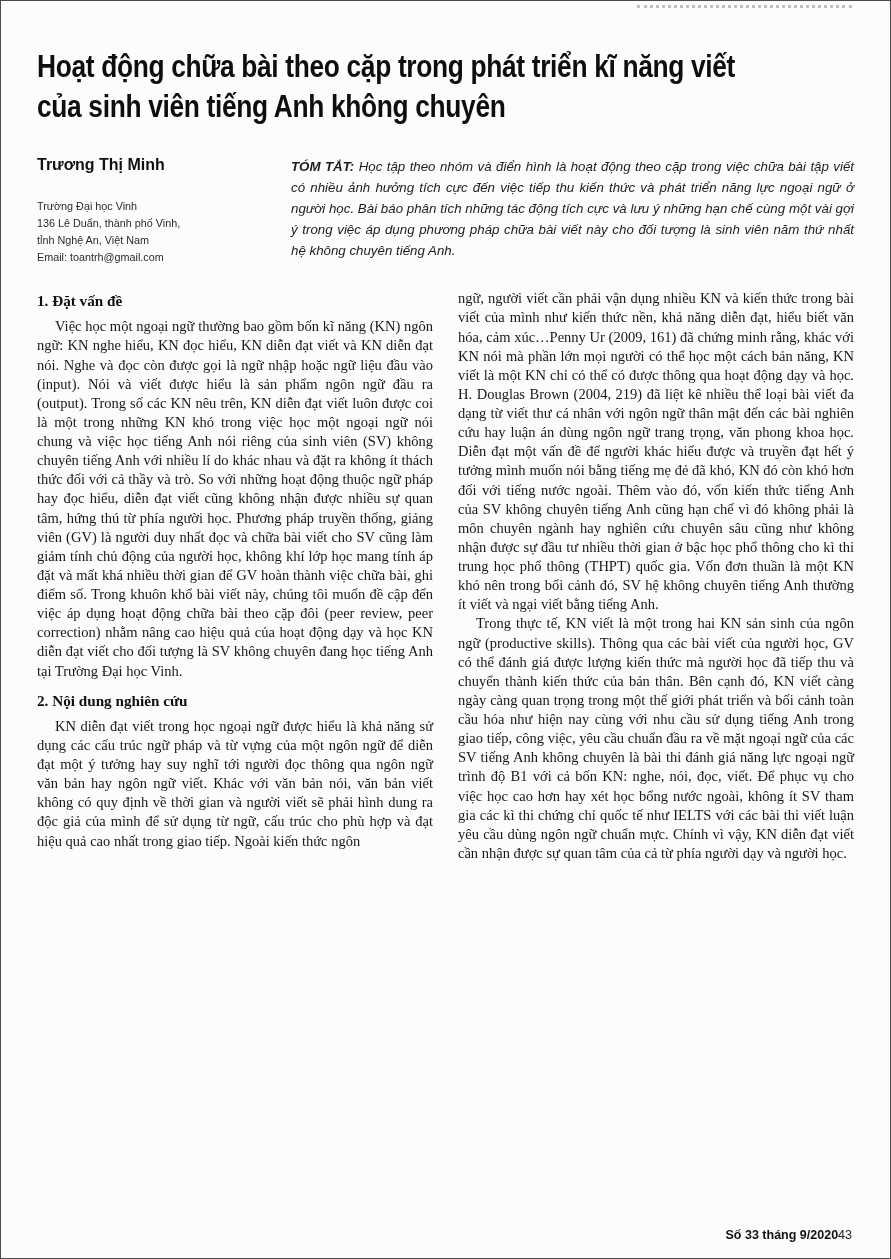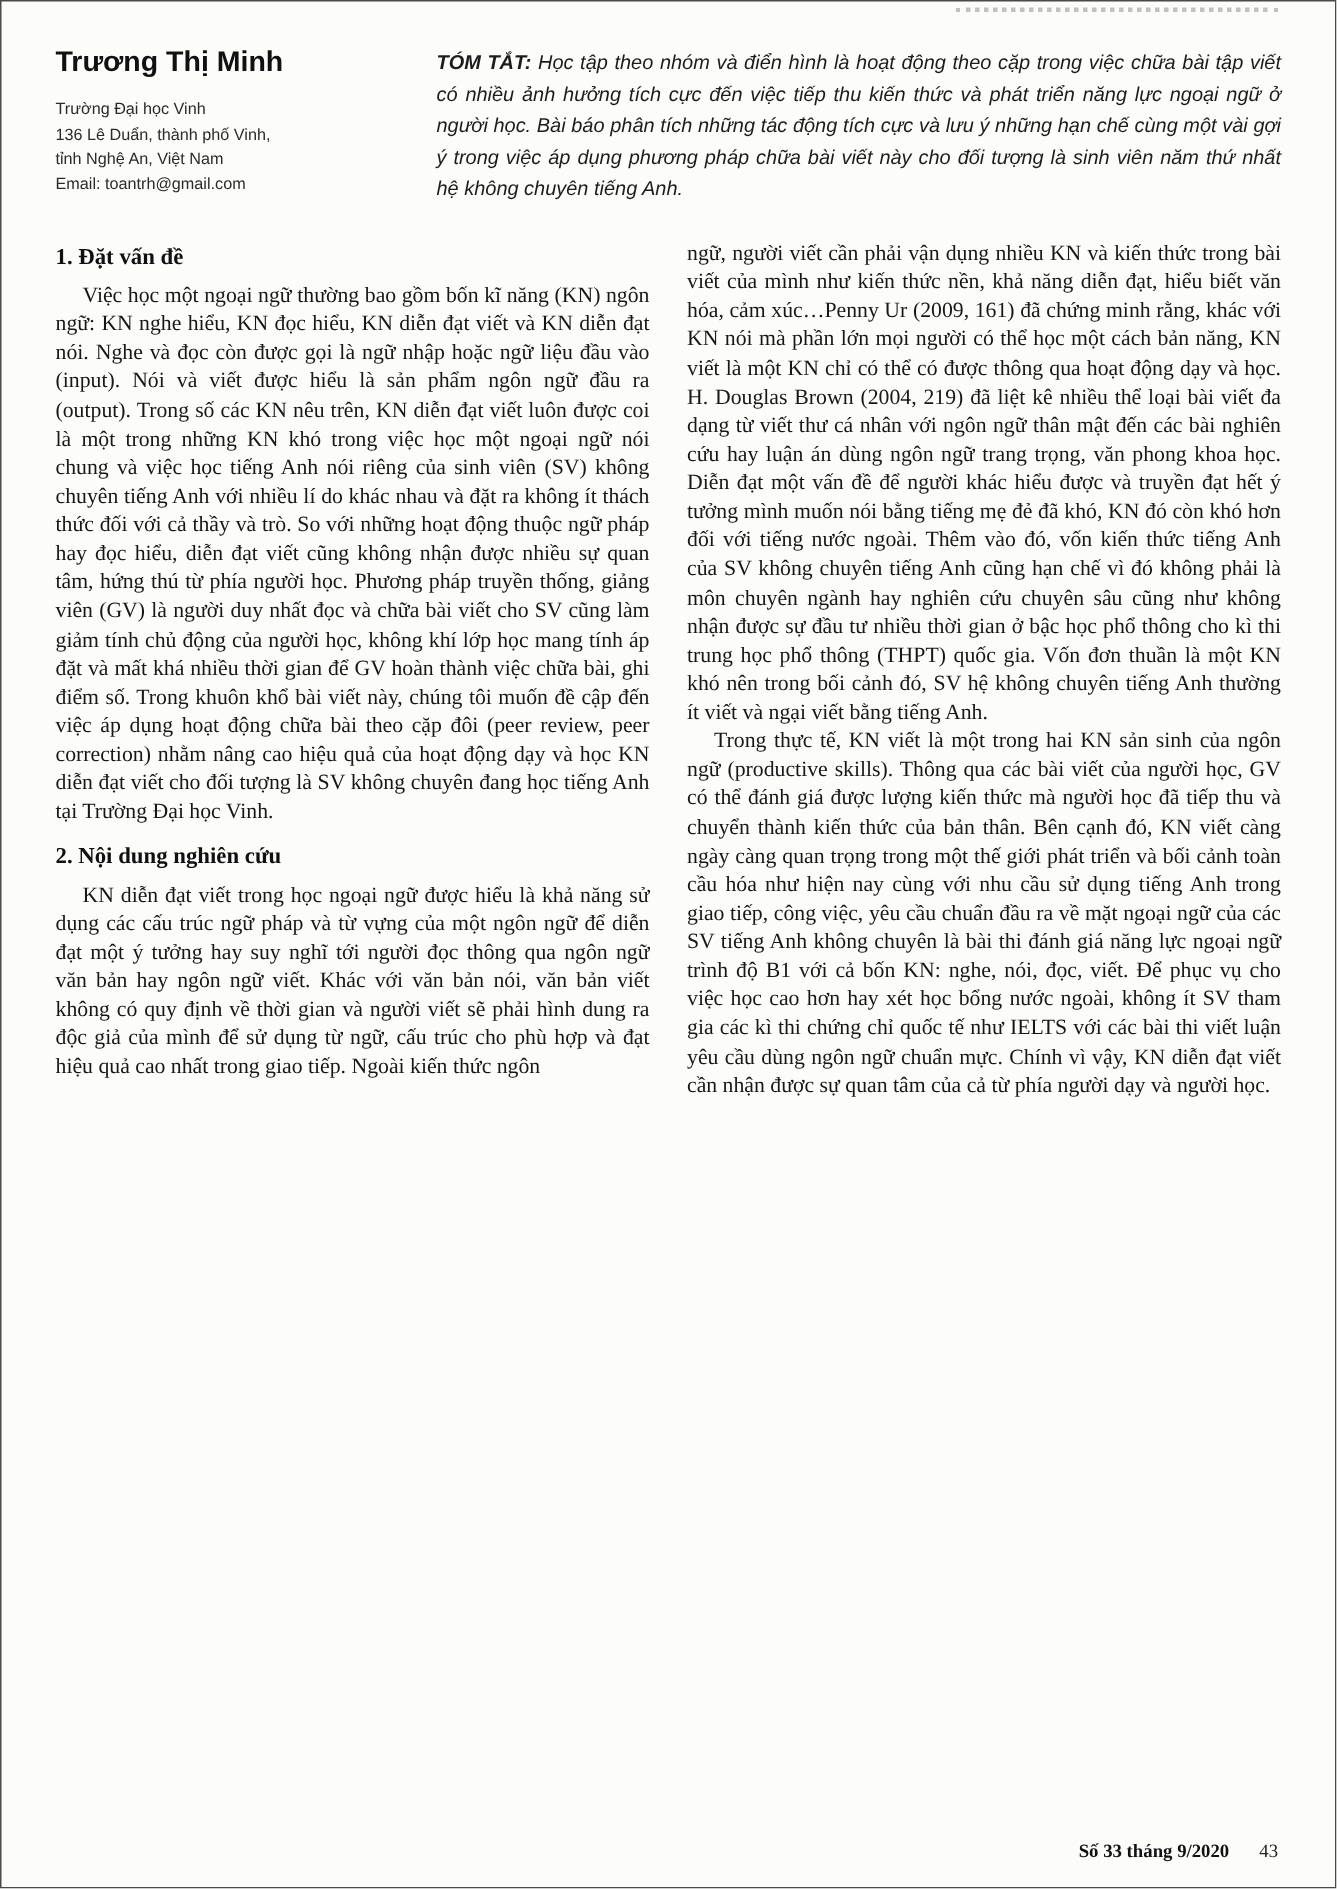--- a/index.html
+++ b/index.html
@@ -25,21 +25,21 @@
     font-size:31px;
     line-height:1.28;
     letter-spacing:-0.4px;
     white-space:nowrap;
     transform:scaleX(0.85);
     transform-origin:0 50%;
     color:#0e0e0e;
   }
   .meta-row { display:flex; margin-top:30px; gap:36px; }
   .author-block { width:218px; flex-shrink:0; font-family:"Liberation Sans", sans-serif; }
-  .author-name { font-weight:700; font-size:19px; margin-bottom:12px; color:#111; }
+  .author-name { font-weight:700; font-size:16px; margin-bottom:24px; color:#111; }
   .affil-line { font-size:10.8px; line-height:1.55; color:#2a2a2a; }
   .abstract-block { flex:1; font-family:"Liberation Sans", sans-serif; }
   .abstract-text {
     font-style:italic; font-size:13.3px; line-height:1.58;
     text-align:justify; color:#1c1c1c;
   }
   .abstract-label { font-weight:700; }
   .keywords {
     margin-top:13px; font-weight:700; font-size:12.8px;
     line-height:1.5; text-align:justify; color:#141414;
@@ -56,33 +56,37 @@
   .col h2.first { margin-top:2px; }
   .col h3 {
     font-family:"Liberation Sans", sans-serif;
     font-size:13.2px; font-weight:700; line-height:1.4;
     letter-spacing:-0.2px; margin:6px 0 7px 0; text-align:justify; color:#101010;
   }
   .col p { text-indent:18px; }
   .col p.cont { text-indent:0; }
   .footer {
     position:absolute; bottom:16px; right:38px;
-    display:flex; align-items:baseline; gap:20px;
-    font-family:Liberation Serif, serif;
+    display:flex; align-items:baseline; 
+    font-family:Liberation Sans, sans-serif;
   }
   .footer-issue { font-weight:700; font-size:12.5px; color:#111; }
   .footer-page { font-size:12.5px; color:#222; }
 </style>
 </head>
 <body>
 
 <div class="page">
 
   <div class="header-remnant"></div>
 
+  <div class="title-block">
+    <div class="title-line">Hoạt động chữa bài theo cặp trong phát triển kĩ năng viết</div>
+    <div class="title-line">của sinh viên tiếng Anh không chuyên</div>
+  </div>
 
   <div class="meta-row">
 
     <div class="author-block">
       <div class="author-name">Trương Thị Minh</div>
       <div class="affil-line">Trường Đại học Vinh</div>
       <div class="affil-line">136 Lê Duẩn, thành phố Vinh,</div>
       <div class="affil-line">tỉnh Nghệ An, Việt Nam</div>
       <div class="affil-line">Email: toantrh@gmail.com</div>
     </div>

